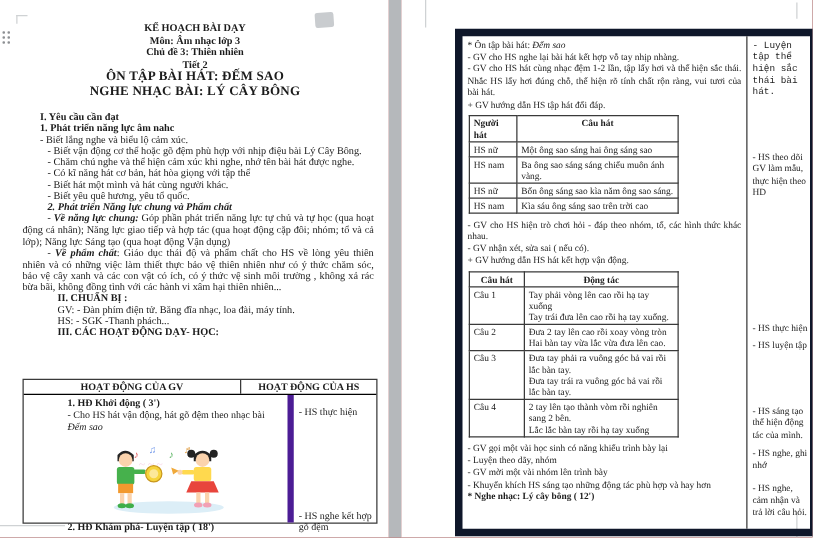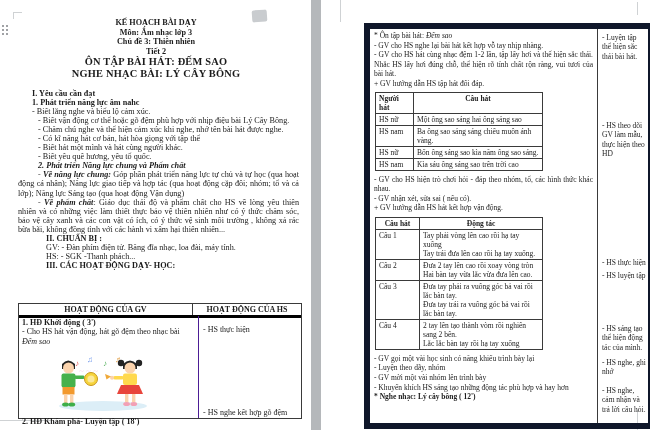--- a/index.html
+++ b/index.html
@@ -13,25 +13,25 @@
     display:grid;grid-template-columns:1fr 1fr;grid-gap:1.5px;}
   .drag-handle i{width:1.6px;height:1.6px;background:#8d9093;border-radius:50%;}
   .corner-smudge{position:absolute;left:252px;top:10px;width:15px;height:12px;background:#c9cccf;border-radius:2px;transform:rotate(-4deg);}
   .hdr-block{position:absolute;left:10px;top:18px;width:292px;text-align:center;line-height:9.6px;font-size:8.2px;font-weight:bold;}
   .hdr-block .big{font-size:10.4px;line-height:12px;letter-spacing:.2px;}
   .body-text{position:absolute;left:18px;top:89px;width:281px;font-size:8.2px;line-height:9.05px;text-align:justify;}
   .p{margin:0;}
   .ti1{text-indent:14px;} .ti2{text-indent:20px;} .ti3{text-indent:28px;}
   .b{font-weight:bold;} .bi{font-weight:bold;font-style:italic;} .it{font-style:italic;}
   .tblL{position:absolute;left:18px;top:303px;width:282px;height:114px;border:1px solid #3a3a3a;font-size:8px;}
-  .tblL .hd{display:flex;height:11px;border-bottom:3px solid #000000;font-weight:bold;}
+  .tblL .hd{display:flex;height:11px;border-bottom:1px solid #000000;font-weight:bold;}
   .tblL .hd .c1{width:173px;border-right:1px solid #3a3a3a;text-align:center;line-height:11px;}
   .tblL .hd .c2{flex:1;text-align:center;line-height:11px;}
   .tblL .bd{position:absolute;left:0;top:12px;right:0;bottom:0;display:flex;}
-  .tblL .bd .c1{width:173px;border-right:1px solid #4c1d95;position:relative;padding:2px 3px;line-height:9.3px;}
+  .tblL .bd .c1{width:173px;border-right:5px solid #4c1d95;position:relative;padding:2px 3px;line-height:9.3px;margin-left:32px;}
   .tblL .bd .c2{flex:1;position:relative;line-height:9.3px;}
   .tblL .gv-step2{position:absolute;left:3px;top:101px;font-weight:bold;}
   .tblL .hs-a{position:absolute;left:4px;top:9px;}
   .tblL .hs-b{position:absolute;left:4px;top:92px;}
   .kids-img{position:absolute;left:30px;top:38px;}
   
   .page-right{position:absolute;left:321px;top:0;width:329px;height:430px;background:#fff;}
   .tblR{position:absolute;left:43px;top:23px;width:278px;height:394px;border:6px solid #0f172a;display:flex;font-size:7.5px;line-height:9.2px;}
   .tblR .gvcol{width:219px;border-right:1px solid #3a3a3a;padding:2px 4px 0 4px;overflow:hidden;}
   .tblR .hscol{flex:1;position:relative;font-size:7.5px;}
@@ -242,21 +242,21 @@
           </table>
 
         <p class="p">- GV gọi một vài học sinh có năng khiếu trình bày lại</p>
         <p class="p"> - Luyện theo dãy, nhóm</p>
         <p class="p">- GV mời một vài nhóm lên trình bày</p>
         <p class="p"> - Khuyến khích HS sáng tạo những động tác phù hợp và hay hơn</p>
         <p class="p b">* Nghe nhạc: Lý cây bông ( 12')</p>
       </div>
 
       <div class="hscol">
-        <div class="item" style="top:4px;">- Luyện tập thể hiện sắc thái bài hát.</div>
+        <div class="item" style="top:4px;font-family:Liberation Mono, monospace;">- Luyện tập thể hiện sắc thái bài hát.</div>
         <div class="item" style="top:92px;">- HS theo dõi GV làm mẫu, thực hiện theo HD</div>
         <div class="item" style="top:229px;">- HS thực hiện</div>
         <div class="item" style="top:242px;">- HS luyện tập</div>
         <div class="item" style="top:295px;">- HS sáng tạo thể hiện động tác của mình.</div>
         <div class="item" style="top:329px;">- HS nghe, ghi nhớ</div>
         <div class="item" style="top:357px;">- HS nghe, cảm nhận và trả lời câu hỏi.</div>
       </div>
     </div>
   </div>
 

